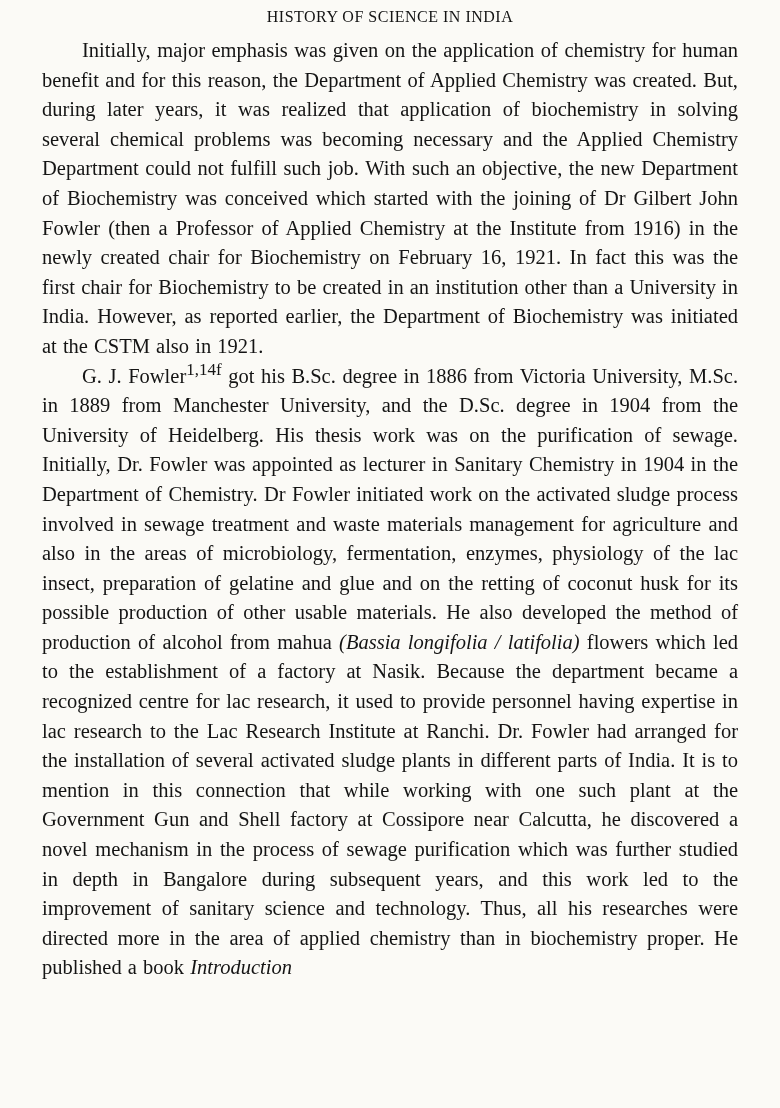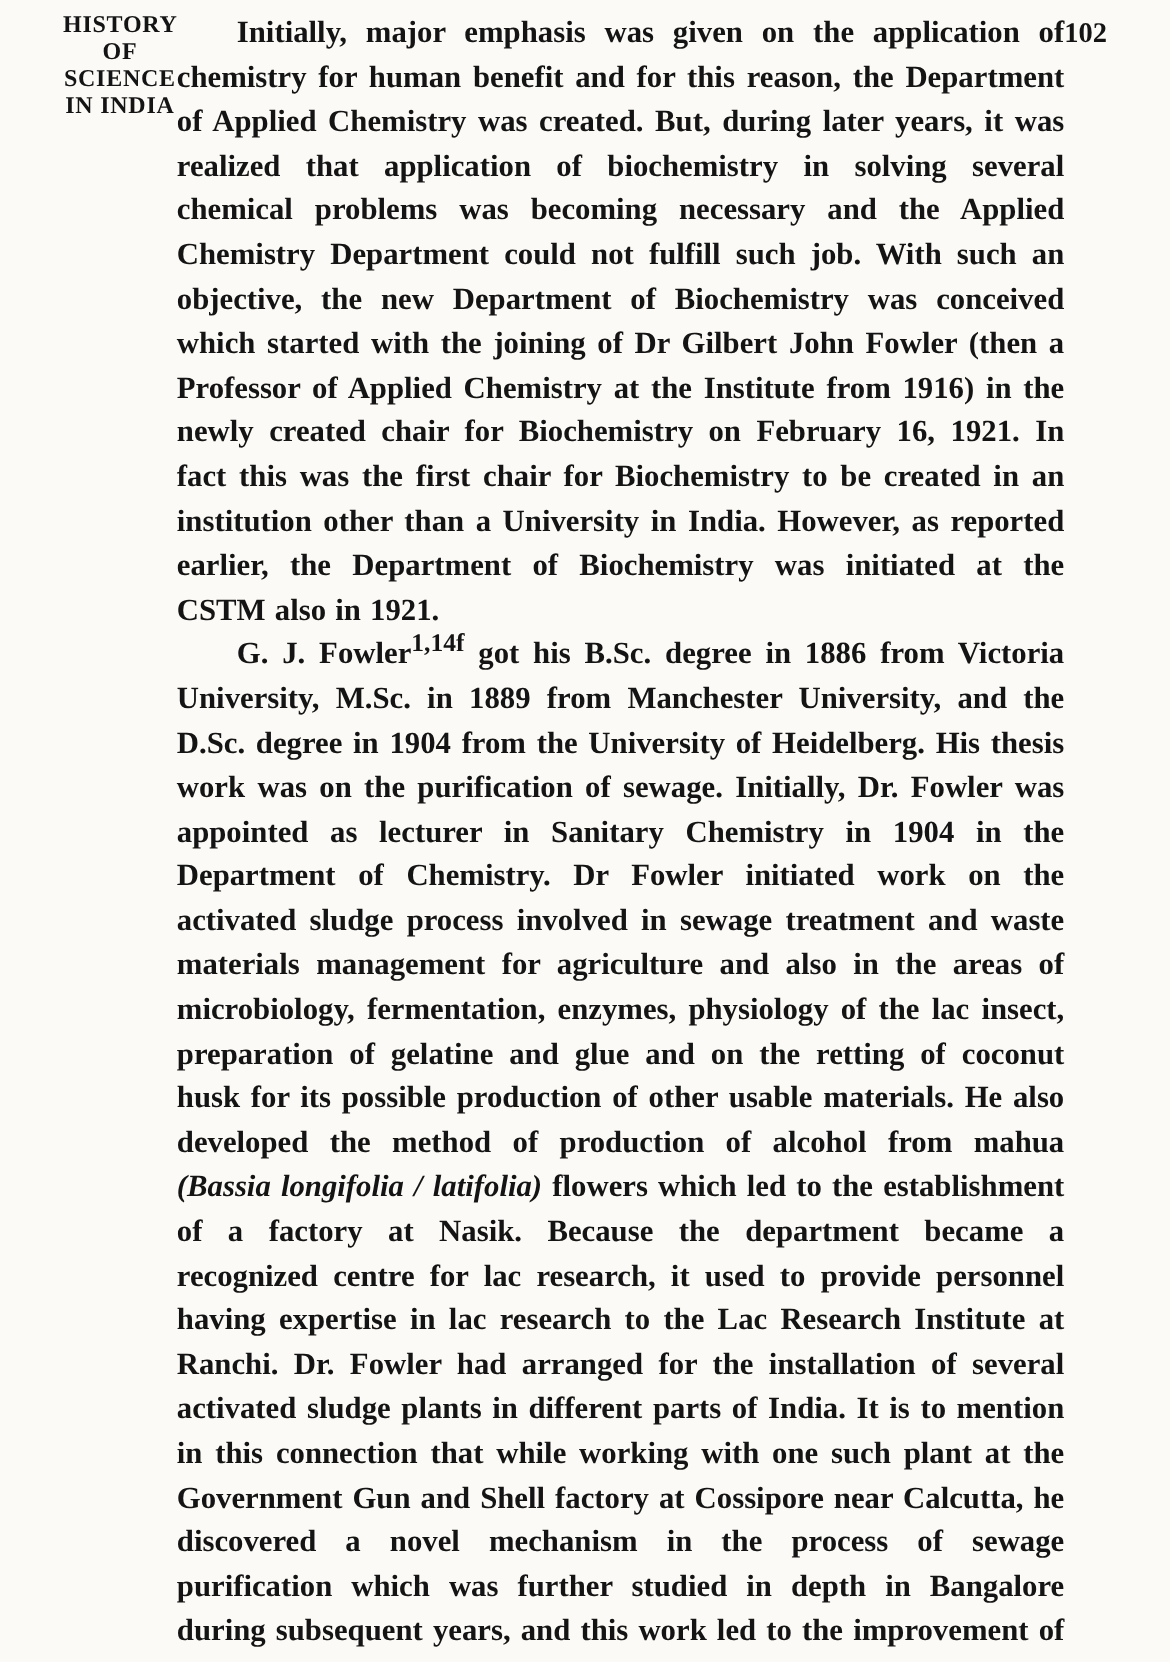--- a/index.html
+++ b/index.html
@@ -14,22 +14,21 @@
     font-family: "Liberation Serif", serif;
     color: #141414;
     position: relative;
   }
   .page {
     box-sizing: border-box;
     width: 780px;
     height: 1108px;
     padding: 8px 42px 0 42px;
     display: flex;
-    flex-direction: row;
-    font-weight: bold;
+    flex-direction: column;
   }
   .running-header {
     text-align: center;
     font-size: 16px;
     letter-spacing: 0.5px;
     margin-bottom: 10px;
     font-variant: normal;
   }
   .body-text {
     flex: 1 1 auto;
@@ -70,15 +69,14 @@
   <div class="running-header">HISTORY OF SCIENCE IN INDIA</div>
 
   <div class="body-text">
 
     <p class="body-para">Initially, major emphasis was given on the application of chemistry for human benefit and for this reason, the Department of Applied Chemistry was created. But, during later years, it was realized that application of biochemistry in solving several chemical problems was becoming necessary and the Applied Chemistry Department could not fulfill such job. With such an objective, the new Department of Biochemistry was conceived which started with the joining of Dr Gilbert John Fowler (then a Professor of Applied Chemistry at the Institute from 1916) in the newly created chair for Biochemistry on February 16, 1921. In fact this was the first chair for Biochemistry to be created in an institution other than a University in India. However, as reported earlier, the Department of Biochemistry was initiated at the CSTM also in 1921.</p>
 
     <p class="body-para"><span>G. J. Fowler</span><sup>1,14f</sup><span> got his B.Sc. degree in 1886 from Victoria University, M.Sc. in 1889 from Manchester University, and the D.Sc. degree in 1904 from the University of Heidelberg. His thesis work was on the purification of sewage. Initially, Dr. Fowler was appointed as lecturer in Sanitary Chemistry in 1904 in the Department of Chemistry. Dr Fowler initiated work on the activated sludge process involved in sewage treatment and waste materials management for agriculture and also in the areas of microbiology, fermentation, enzymes, physiology of the lac insect, preparation of gelatine and glue and on the retting of coconut husk for its possible production of other usable materials. He also developed the method of production of alcohol from mahua </span><em>(Bassia longifolia / latifolia)</em><span> flowers which led to the establishment of a factory at Nasik. Because the department became a recognized centre for lac research, it used to provide personnel having expertise in lac research to the Lac Research Institute at Ranchi. Dr. Fowler had arranged for the installation of several activated sludge plants in different parts of India. It is to mention in this connection that while working with one such plant at the Government Gun and Shell factory at Cossipore near Calcutta, he discovered a novel mechanism in the process of sewage purification which was further studied in depth in Bangalore during subsequent years, and this work led to the improvement of sanitary science and technology. Thus, all his researches were directed more in the area of applied chemistry than in biochemistry proper. He published a book </span><em>Introduction</em></p>
 
   </div>
 
-  <div class="page-number">102</div>
 
 </div>
 
 </body></html>

